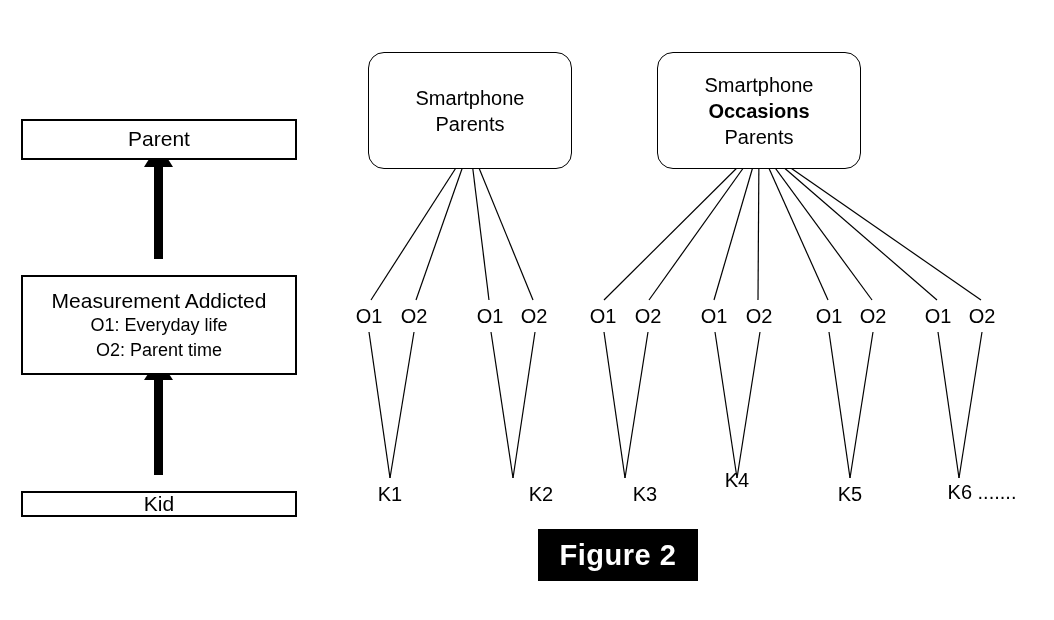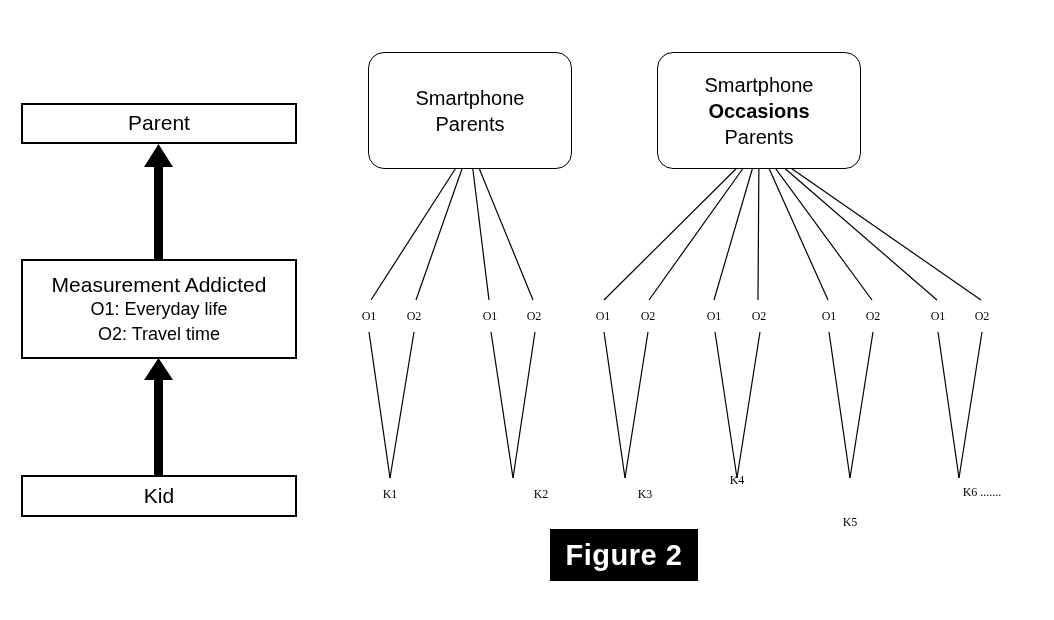--- a/index.html
+++ b/index.html
@@ -32,37 +32,38 @@
   .rect-box {
     position: absolute;
     box-sizing: border-box;
     border: 2px solid #000000;
     background: #ffffff;
     display: flex;
     flex-direction: column;
     align-items: center;
     justify-content: center;
     text-align: center;
+    margin-top: 16px;
   }
   .rect-box .box-title {
     font-size: 21px;
     line-height: 1.15;
     white-space: nowrap;
   }
   .rect-box .box-title.strong-title {
     font-size: 21px;
   }
   .rect-box .box-sub {
     font-size: 18px;
     line-height: 1.38;
     white-space: nowrap;
   }
   #box-parent   { left: 21px;  top: 103px; width: 276px; height: 41px; }
   #box-occasions{ left: 21px;  top: 259px; width: 276px; height: 100px; padding-top: 2px;}
-  #box-kid      { left: 21px;  top: 475px; width: 276px; height: 42px; }
+  #box-kid      { left: 21px;  top: 475px; width: 276px; height: 26px; }
 
   
   .round-box {
     position: absolute;
     box-sizing: border-box;
     border: 1.6px solid #000000;
     border-radius: 16px;
     background: #ffffff;
     display: flex;
     flex-direction: column;
@@ -78,36 +79,35 @@
   }
   .round-box .rb-line.bold {
     font-weight: bold;
   }
   #group-nonaddicted { left: 368px; top: 27px; width: 204px; height: 117px; }
   #group-addicted    { left: 657px; top: 27px; width: 204px; height: 117px; }
 
   
   .node-label {
     position: absolute;
-    font-size: 12px;
+    font-size: 20px;
     line-height: 1;
     white-space: nowrap;
     transform: translate(-50%, -50%);
     background: transparent;
-    font-family: Liberation Serif, serif;
   }
   .o-label { letter-spacing: 0px; }
   .k-label { letter-spacing: 0px; text-align: right; }
 
   
   #figure-caption {
     position: absolute;
-    left: 550px;
+    left: 538px;
     top: 529px;
-    width: 148px;
+    width: 160px;
     height: 52px;
     background: #000000;
     color: #ffffff;
     display: flex;
     align-items: center;
     justify-content: center;
     font-size: 29px;
     font-weight: bold;
     letter-spacing: 0.5px;
   }
@@ -169,21 +169,21 @@
     </g>
   </svg>
 
   <div class="rect-box" id="box-parent">
     <div class="box-title">Parent</div>
   </div>
 
   <div class="rect-box" id="box-occasions">
     <div class="box-title strong-title">Measurement Addicted</div>
     <div class="box-sub">O1: Everyday life</div>
-    <div class="box-sub">O2: Travel time</div>
+    <div class="box-sub">O2: Parent time</div>
   </div>
 
   <div class="rect-box" id="box-kid">
     <div class="box-title">Kid</div>
   </div>
 
   <div class="round-box" id="group-nonaddicted">
     <div class="rb-line">Smartphone</div>
     <div class="rb-line">Parents</div>
   </div>
@@ -206,21 +206,21 @@
       <div class="node-label o-label" style="left: 829px; top: 316px;">O1</div>
       <div class="node-label o-label" style="left: 873px; top: 316px;">O2</div>
       <div class="node-label o-label" style="left: 938px; top: 316px;">O1</div>
       <div class="node-label o-label" style="left: 982px; top: 316px;">O2</div>
     </div>
   <div id="kid-label-host">
       <div class="node-label k-label" style="left: 390px; top: 494px;">K1</div>
       <div class="node-label k-label" style="left: 513px; top: 494px; margin-left: 28px;">K2</div>
       <div class="node-label k-label" style="left: 645px; top: 494px;">K3</div>
       <div class="node-label k-label" style="left: 737px; top: 480px;">K4</div>
-      <div class="node-label k-label" style="left: 850px; top: 522px;">K5</div>
+      <div class="node-label k-label" style="left: 850px; top: 494px;">K5</div>
       <div class="node-label k-label" style="left: 982px; top: 492px;">K6 .......</div>
     </div>
 
   <div id="figure-caption">
     <span>Figure 2</span>
   </div>
 
 </div>
 
 </body></html>

